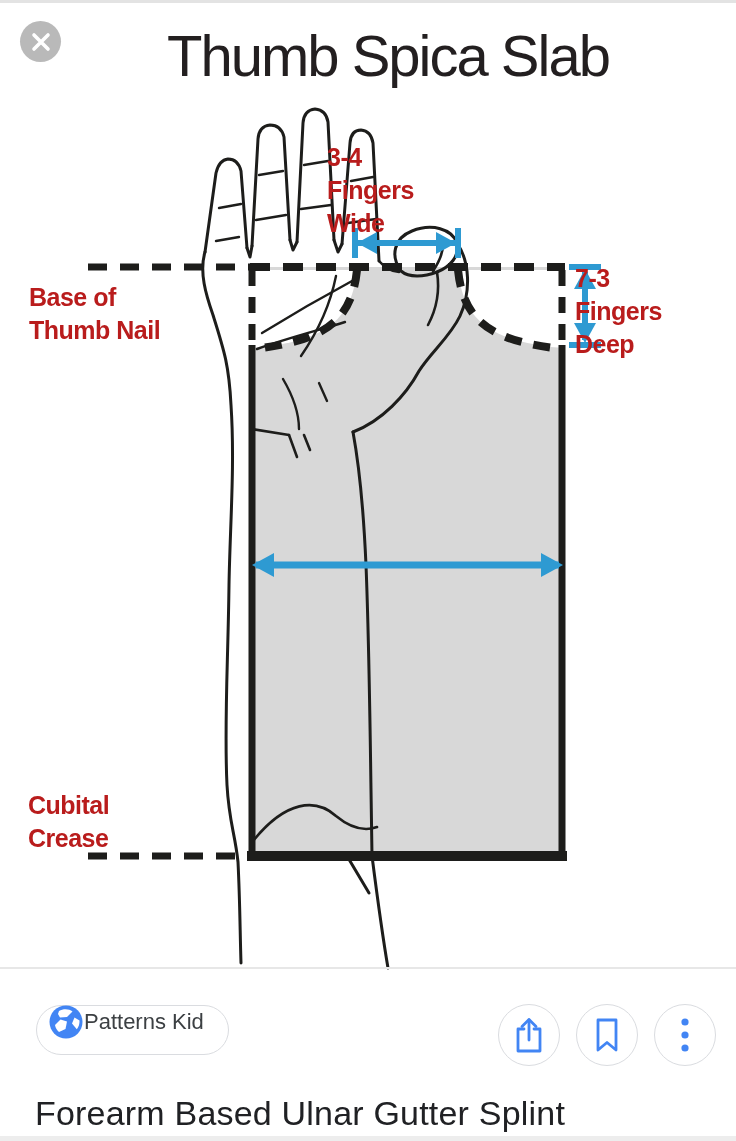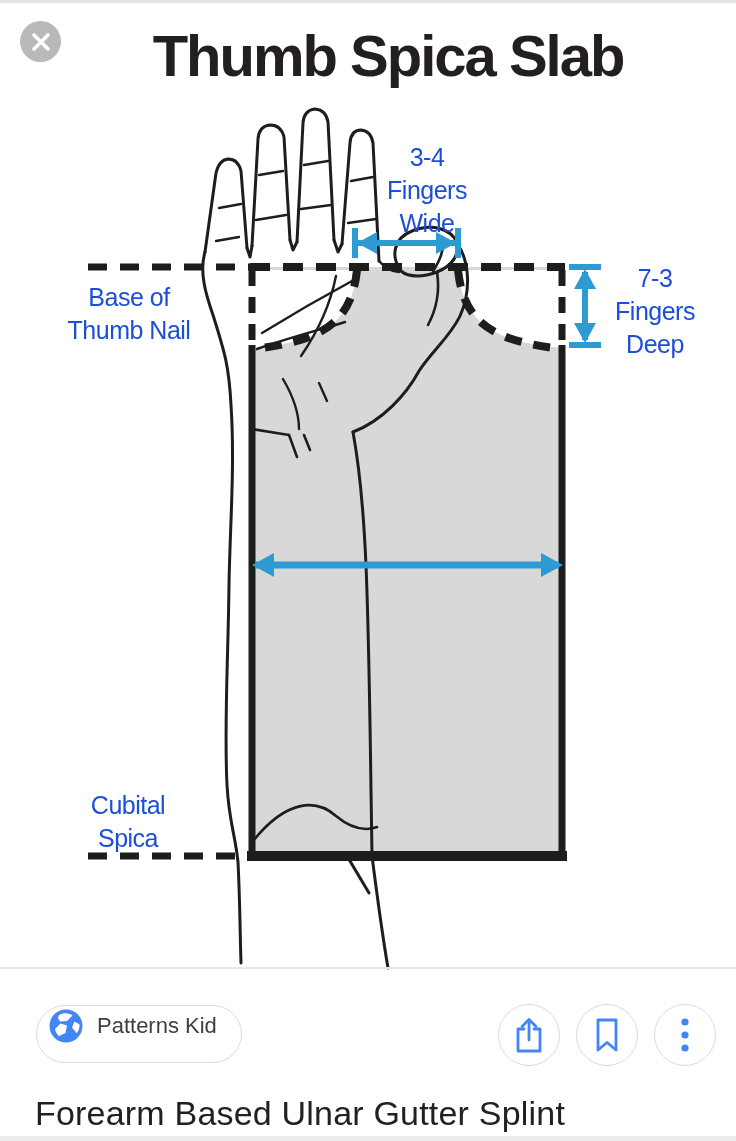--- a/index.html
+++ b/index.html
@@ -9,31 +9,31 @@
 
   .hairline-top { position:absolute; top:0; left:0; right:0; height:3px; background:#e3e3e3; }
   .hairline-mid { position:absolute; top:967px; left:0; right:0; height:2px; background:#e7e7e7; }
   .bottom-strip { position:absolute; bottom:0; left:0; right:0; height:5px; background:#ededed; }
 
   .close-btn { position:absolute; top:21px; left:20px; width:41px; height:41px;
     border-radius:50%; background:#b9b9b9; display:flex; align-items:center; justify-content:center;
     cursor:pointer; }
 
   .img-title { position:absolute; top:22px; left:52px; width:672px; text-align:center;
-    font-size:58px; font-weight:700; letter-spacing:-2px; color:#231f20; }
+    font-size:58px; font-weight:400; letter-spacing:-2px; color:#231f20; }
 
   .diagram-svg { position:absolute; top:0; left:0; width:736px; height:1141px; }
 
-  .dlabel { position:absolute; text-align:center; font-weight:400; color:#1d4ed8;
+  .dlabel { position:absolute; font-weight:700; color:#b91c1c;
     font-size:25px; line-height:1.32; letter-spacing:-0.5px; white-space:pre-line; }
   .dlabel.pop { font-size:26px; }
 
-  .footer-chip { position:absolute; left:36px; top:1005px; height:58px;
+  .footer-chip { position:absolute; left:36px; top:1005px; height:50px;
     border:1.5px solid #dadce0; border-radius:29px; background:#fff;
-    display:flex; align-items:center; padding:0 24px 16px 11px; gap:13px; cursor:pointer; }
+    display:flex; align-items:center; padding:0 24px 16px 11px; cursor:pointer; }
   .chip-label { font-size:22px; color:#3c4043; }
 
   .action-btn { position:absolute; top:1004px; width:62px; height:62px; border-radius:50%;
     border:1.5px solid #dadce0; background:#fff; display:flex; align-items:center;
     justify-content:center; cursor:pointer; }
   .action-share { left:498px; }
   .action-save  { left:576px; }
   .action-more  { left:654px; }
 
   .caption { position:absolute; left:35px; top:1094px; font-size:34px; color:#202124;
@@ -150,21 +150,21 @@
 
   <div class="dlabel" style="left:327px; top:141px; width:200px;">3-4
 Fingers
 Wide</div>
   <div class="dlabel" style="left:575px; top:262px; width:160px;">7-3
 Fingers
 Deep</div>
   <div class="dlabel" style="left:29px; top:281px; width:200px;">Base of
 Thumb Nail</div>
   <div class="dlabel" style="left:28px; top:789px; width:200px;">Cubital
-Spica</div>
+Crease</div>
 
   <div class="hairline-mid"></div>
 
   <div class="footer-chip">
     <svg width="36" height="36" viewBox="0 0 36 36">
       <circle cx="18" cy="18" r="16.5" fill="#4285f4"></circle>
       <path d="M11 7 C15 4.5 21 4.5 24.5 7.5 L19 13 L12 13.5 L10 10 Z" fill="#ffffff"></path>
       <path d="M7 21 L12.5 15.5 L19 17.5 L17.5 25 L11 28 C8.8 26 7.4 23.6 7 21 Z" fill="#ffffff"></path>
       <path d="M26.5 13.5 L31.5 16.5 C31.7 19.7 30.8 22.8 28.8 25.3 L24 19.5 Z" fill="#ffffff"></path>
     </svg>

